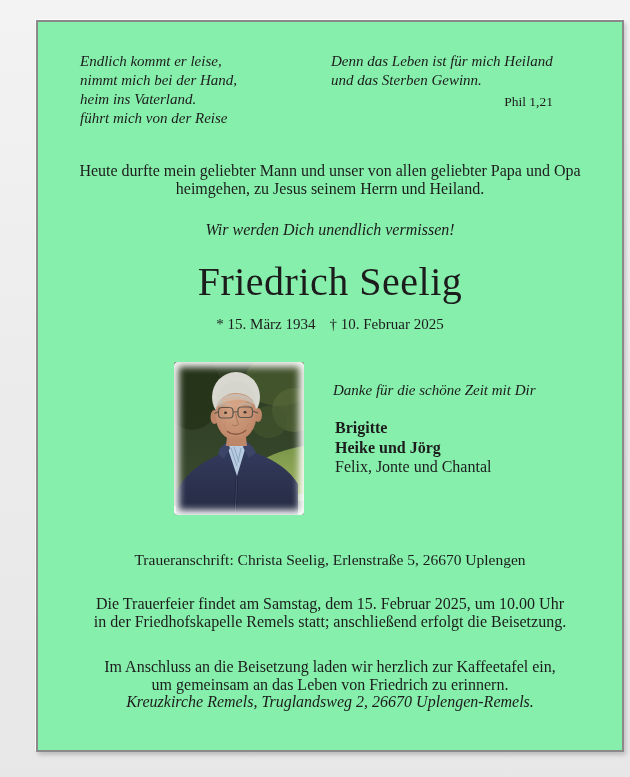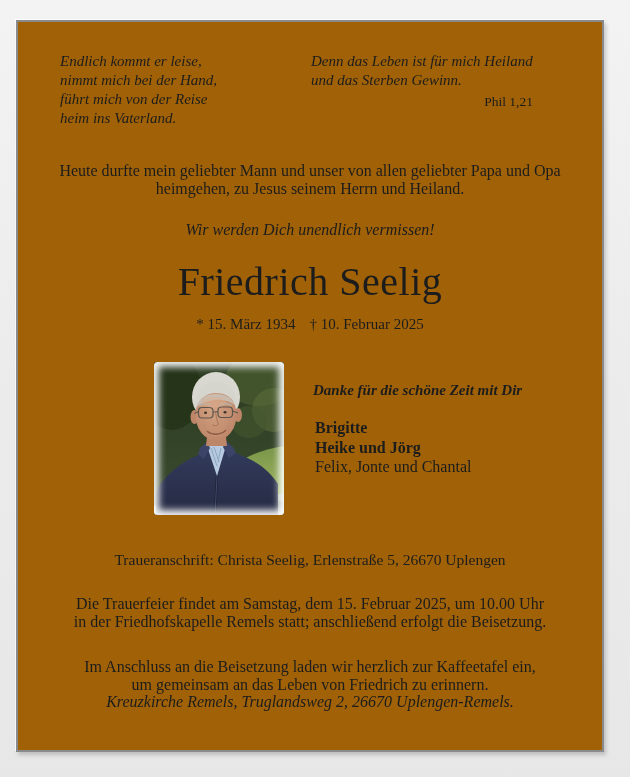--- a/index.html
+++ b/index.html
@@ -10,25 +10,25 @@
     width: 630px;
     height: 777px;
     position: relative;
     background: linear-gradient(180deg, #f3f3f3 0%, #ececec 45%, #e7e7e7 100%);
     font-family: "Liberation Serif", "DejaVu Serif", serif;
     color: #1c1c1c;
     overflow: hidden;
   }
   .sheet {
     position: absolute;
-    left: 16px;
+    left: 36px;
     top: 20px;
     width: 584px;
     height: 728px;
-    background: #a16207;
+    background: #86efac;
     border: 2px solid #8a8a8a;
     box-shadow: 2px 3px 4px rgba(0,0,0,0.18), -1px -1px 0 rgba(255,255,255,0.9);
   }
   .abs { position: absolute; }
   .center { left: 0; width: 100%; text-align: center; }
 
   .quote {
     font-style: italic;
     font-size: 15px;
     line-height: 19px;
@@ -64,41 +64,41 @@
   }
   .photo svg { display: block; }
   .photo-fade {
     position: absolute;
     left: 0; top: 0; right: 0; bottom: 0;
     box-shadow: inset 0 0 7px 5px rgba(255,255,255,0.95);
     border-radius: 3px;
     pointer-events: none;
   }
 
-  .thanks { left: 295px; top: 360px; font-size: 15px; font-style: italic; font-weight: bold; }
+  .thanks { left: 295px; top: 360px; font-size: 15px; font-style: italic; }
 
   .mourners { left: 297px; top: 396px; font-size: 16px; line-height: 19.5px; }
   .mourners .bold { font-weight: bold; }
 
   .address { top: 529px; font-size: 15.5px; }
 
   .service   { top: 573px; font-size: 16px; line-height: 17.5px; }
   .reception { top: 636px; font-size: 16px; line-height: 17.5px; }
   .reception .loc { font-style: italic; }
 </style>
 </head>
 <body>
 
 <div class="sheet">
 
   <div class="abs quote quote-left">
     <div>Endlich kommt er leise,</div>
     <div>nimmt mich bei der Hand,</div>
+    <div>heim ins Vaterland.</div>
     <div>führt mich von der Reise</div>
-    <div>heim ins Vaterland.</div>
   </div>
 
   <div class="abs quote quote-right">
     <div>Denn das Leben ist für mich Heiland</div>
     <div>und das Sterben Gewinn.</div>
     <div class="quote-source">Phil 1,21</div>
   </div>
 
   <div class="abs center announcement">
     <div>Heute durfte mein geliebter Mann und unser von allen geliebter Papa und Opa</div>

